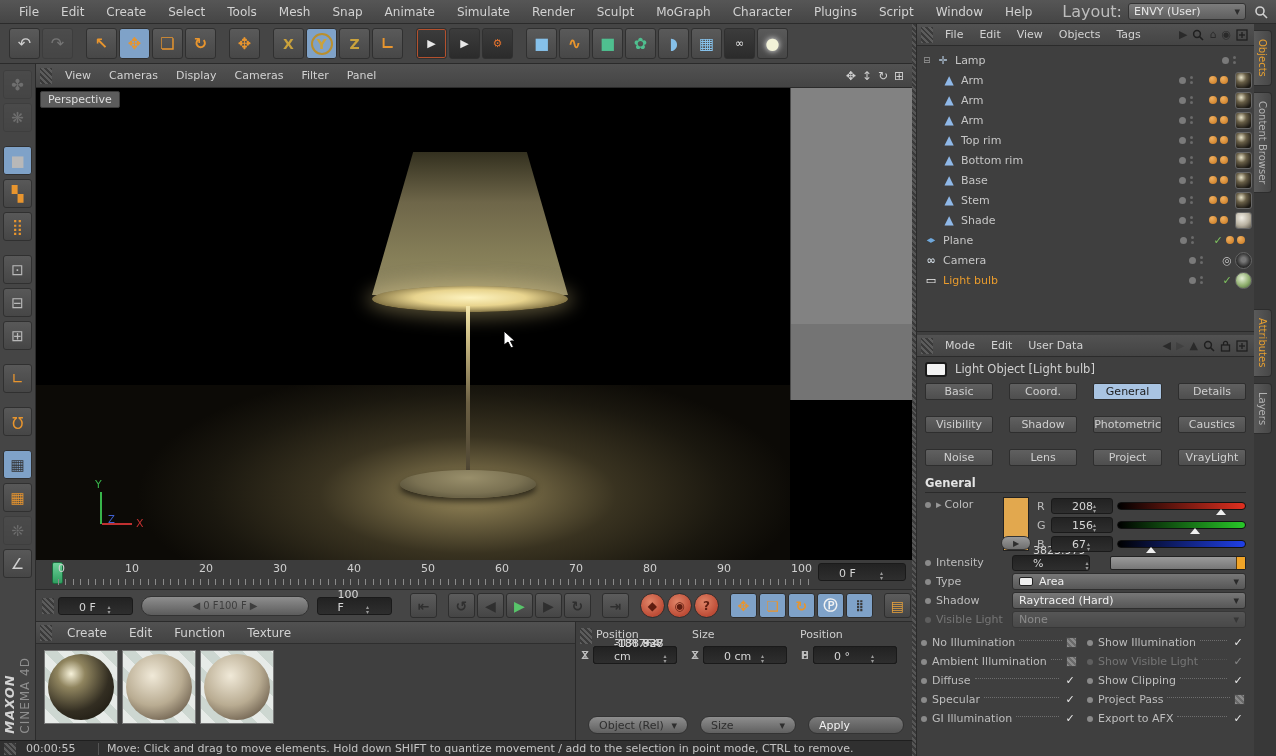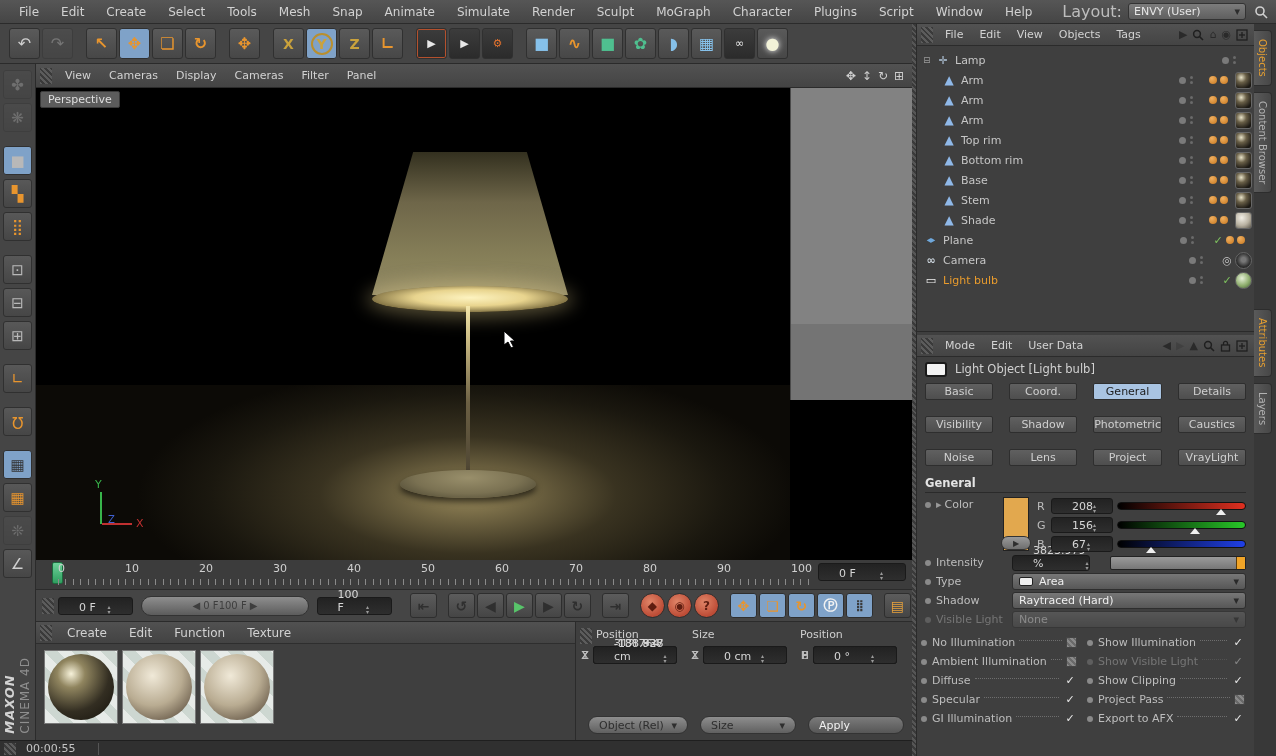--- a/index.html
+++ b/index.html
@@ -687,20 +687,21 @@
 
   <div class="logo">
     <span class="l1">MAXON</span>
       <span class="l2">CINEMA 4D</span>
   </div>
 
   <div class="statusbar">
     <span class="grip" style="height:12px"></span>
     <span class="time">00:00:55</span>
     <span class="div"></span>
+    <span>Move: Click and drag to move elements. Hold down SHIFT to quantize movement / add to the selection in point mode, CTRL to remove.</span>
   </div>
 
   <div class="vgrip"></div>
 
   <div class="rcol">
 
     <div class="om">
       <div class="phead">
         <span class="grip"></span>
         <div style="display:flex">

